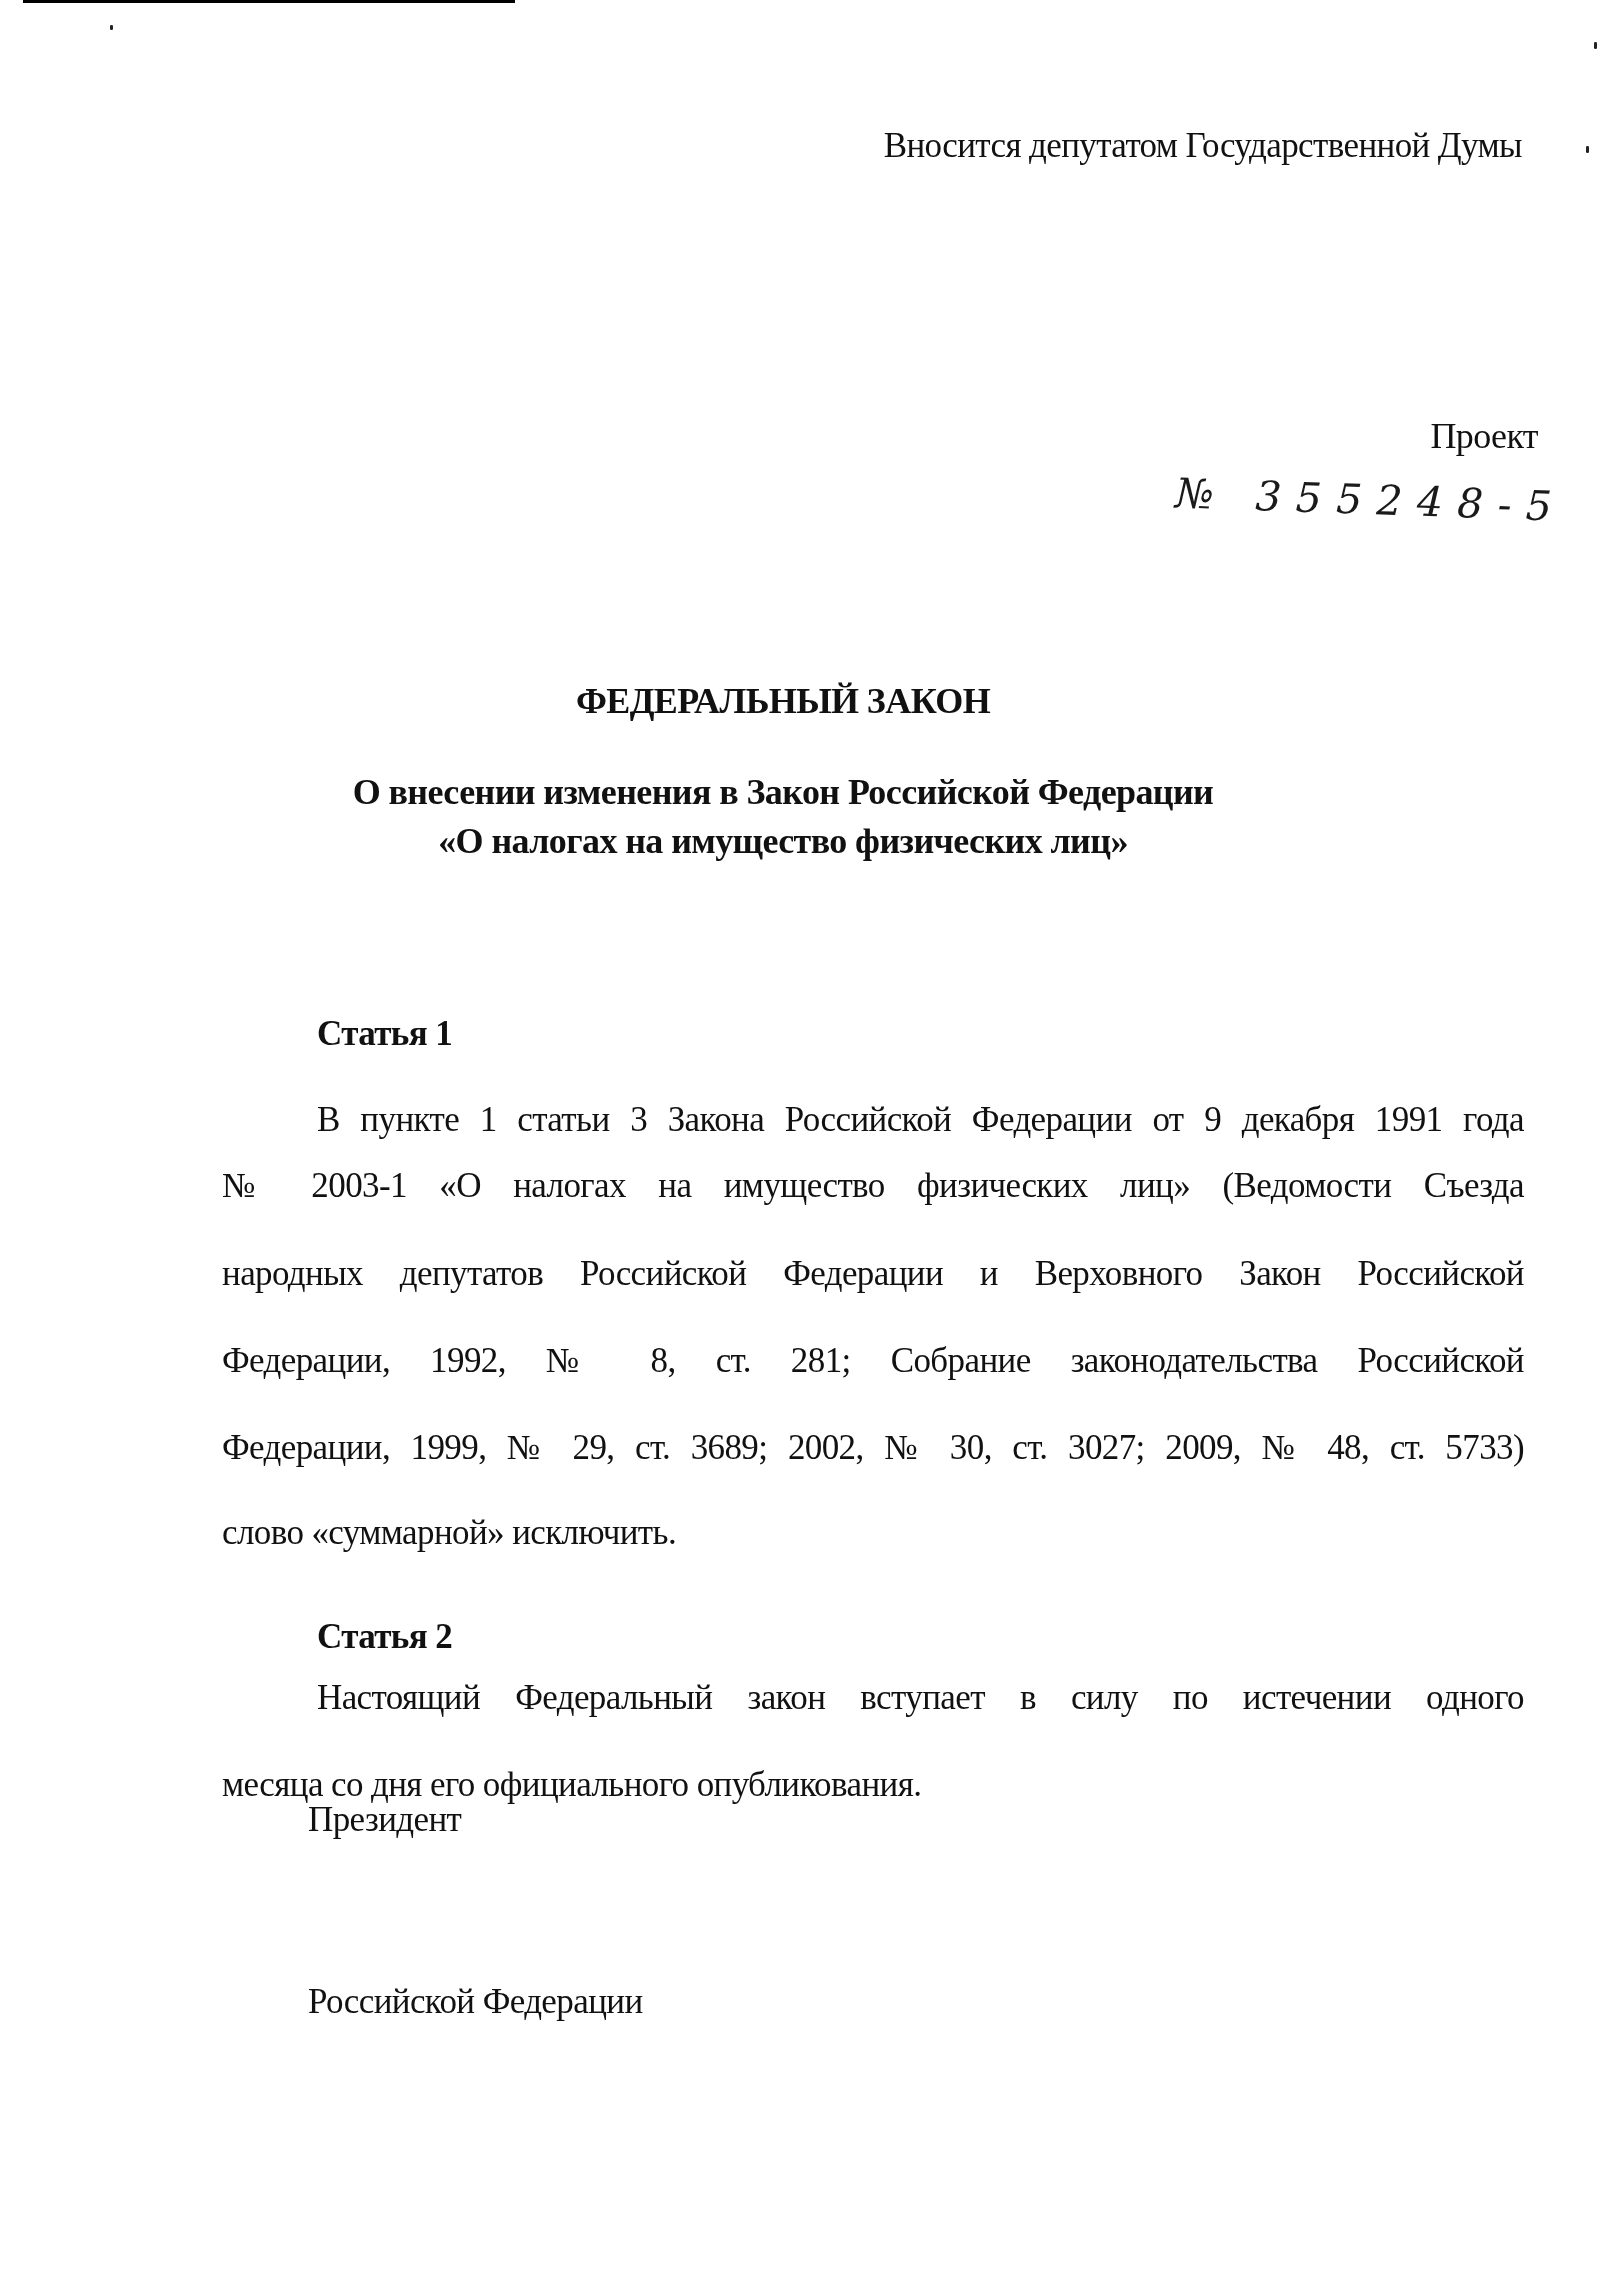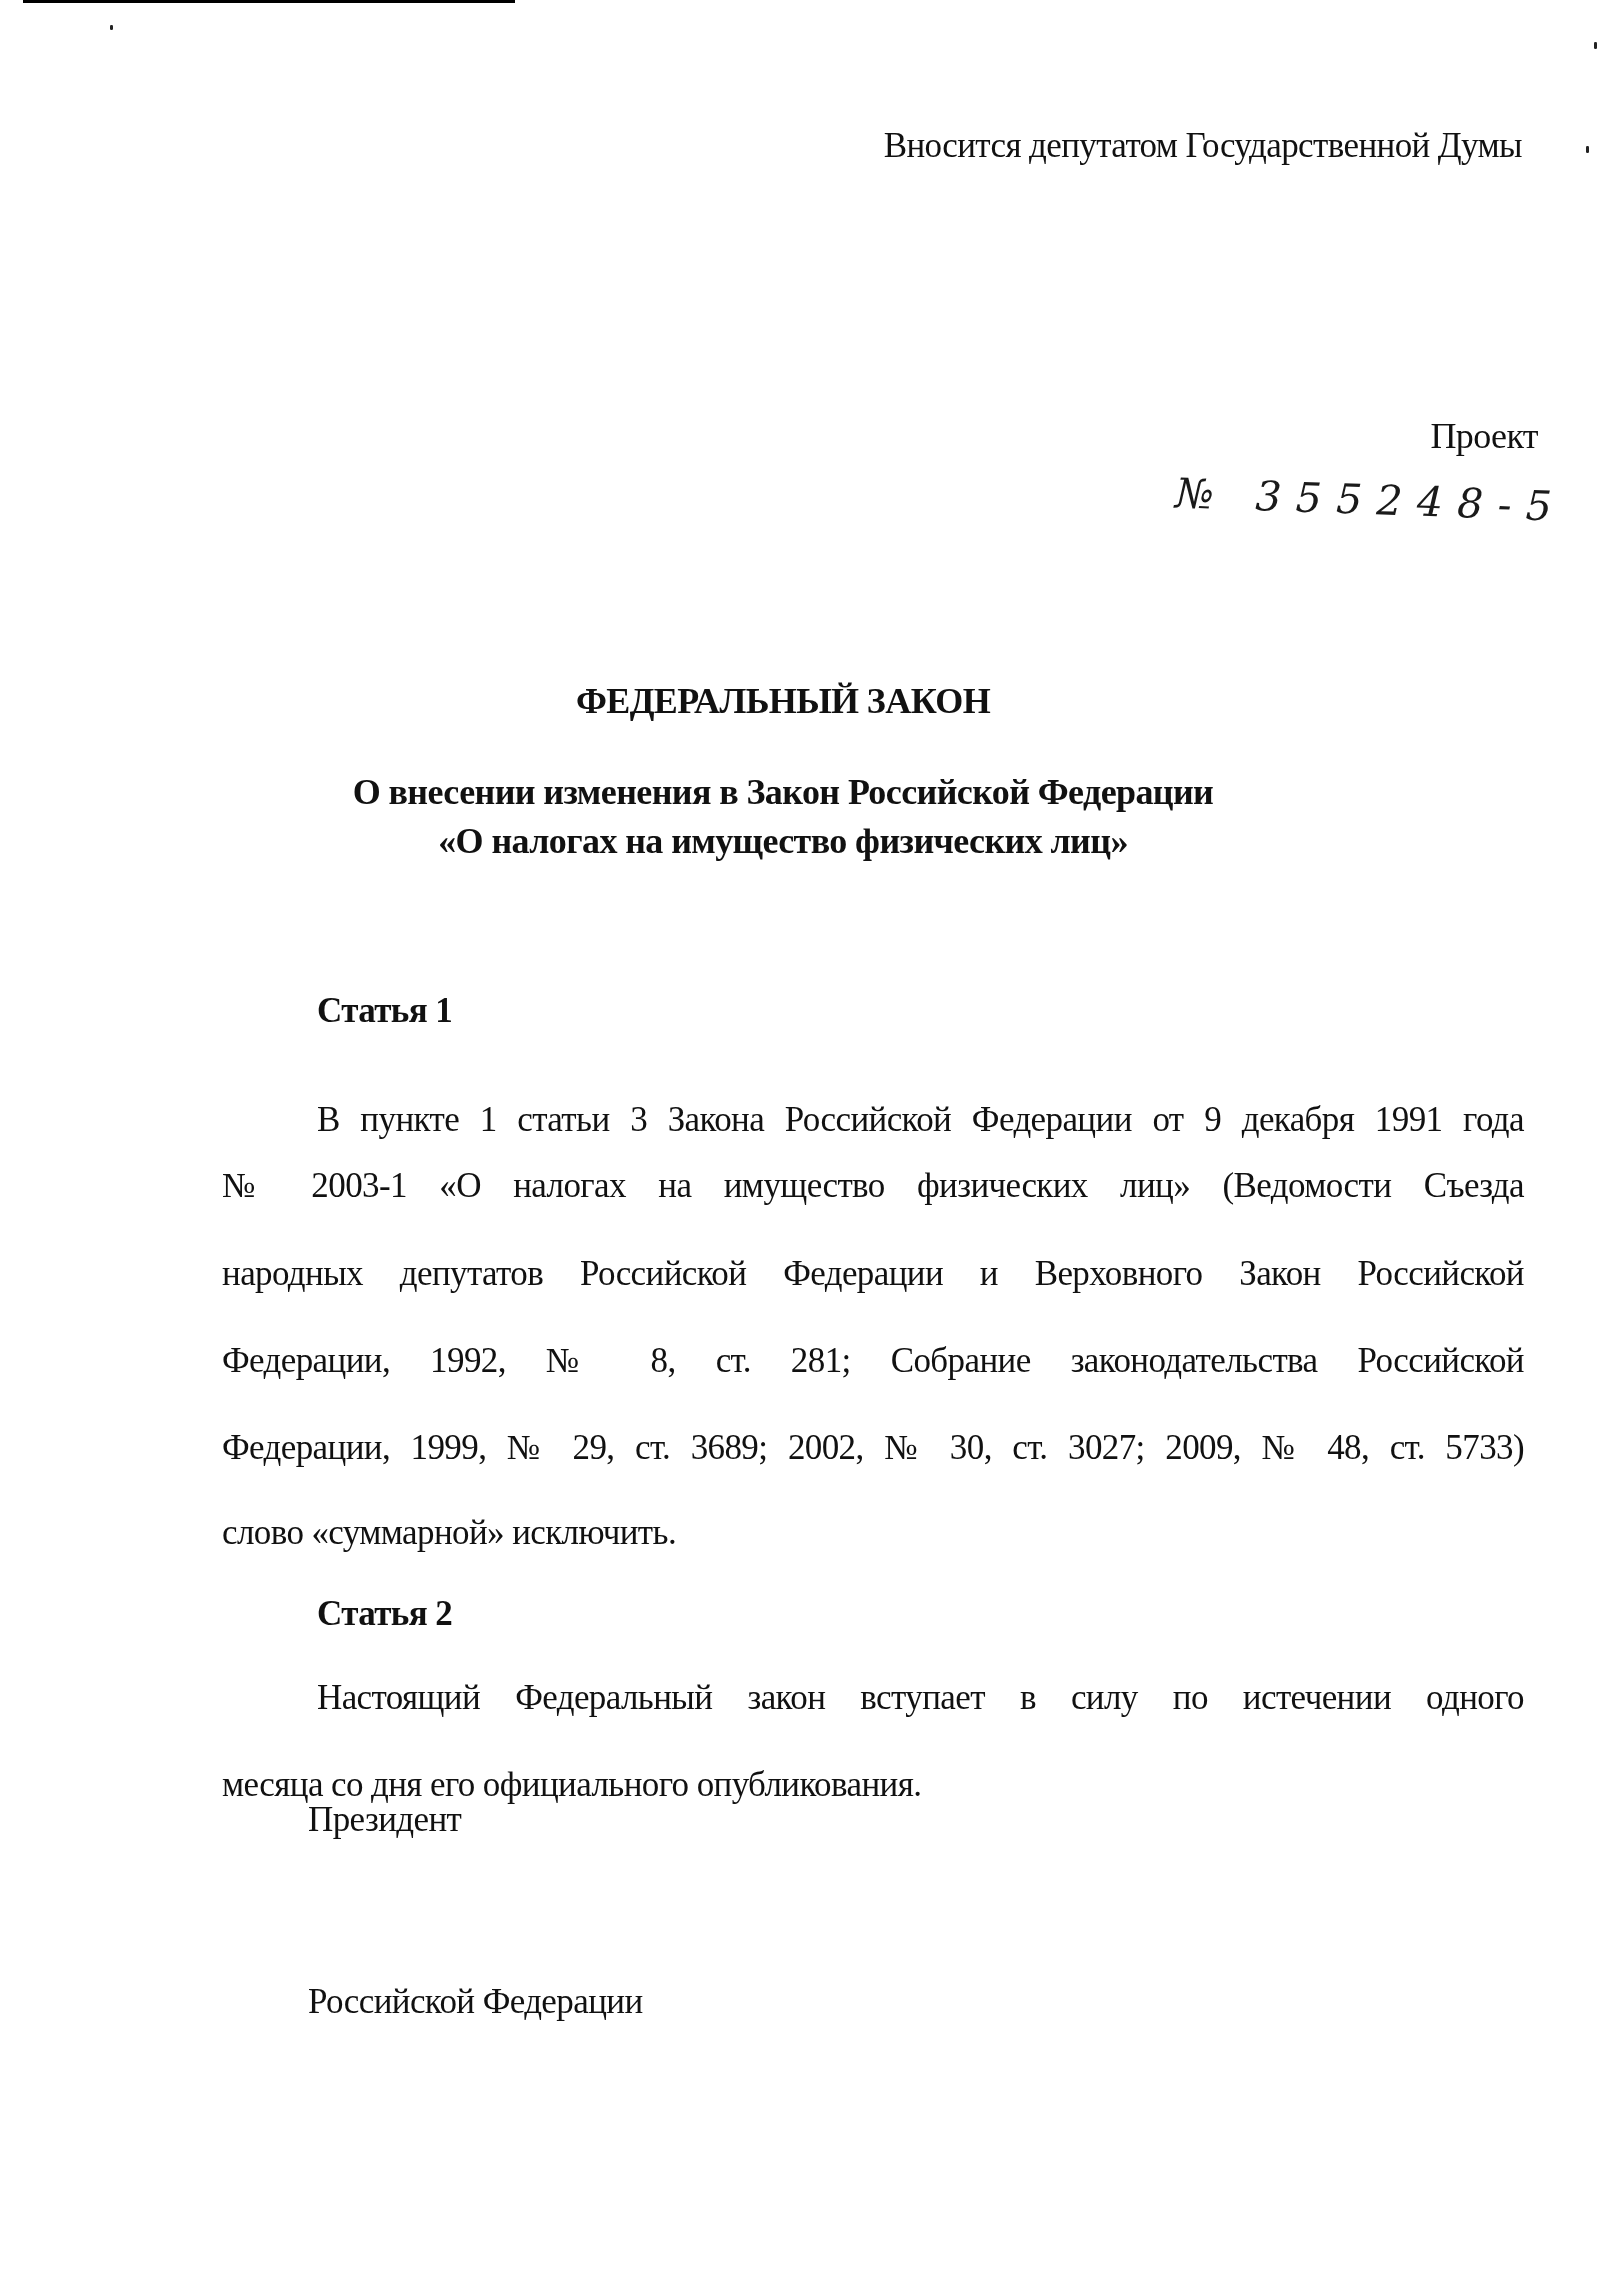--- a/index.html
+++ b/index.html
@@ -12,21 +12,21 @@
     .abs { position: absolute; white-space: nowrap; }
     .right { text-align: right; }
     .sponsor { right: 96px; top: 111px; font-size: 35px; line-height: 45px; letter-spacing: -0.6px; margin-top: 12px; }
     .project-label { right: 80px; top: 415px; font-size: 36px; letter-spacing: -0.6px; }
     .handwritten {
       right: 52px; top: 476px; font-family: "DejaVu Serif", serif; font-style: italic;
       font-size: 41px; letter-spacing: 14.3px; color: #1a1a1a; transform: rotate(2deg);
     }
     .law-type { left: 0; width: 100%; text-align: center; top: 680px; font-size: 36px; font-weight: bold; letter-spacing: -0.6px; transform: translateX(-26px); }
     .law-title { left: 0; width: 100%; text-align: center; top: 768px; font-size: 36px; line-height: 49px; font-weight: bold; letter-spacing: -0.6px; transform: translateX(-26px); }
-    .article-heading { left: 317px; font-size: 35px; font-weight: bold; letter-spacing: -0.6px; }
+    .article-heading { left: 317px; font-size: 35px; font-weight: bold; letter-spacing: -0.6px; margin-top: 23px; }
     .body-line { left: 222px; width: 1302px; font-size: 35px; letter-spacing: -0.6px; text-align: justify; text-align-last: justify; }
     .body-line.indent { left: 317px; width: 1207px; }
     .body-line.last { text-align-last: left; }
     .sig { left: 308px; font-size: 35px; letter-spacing: -0.6px; }
   </style>
 </head>
 <body>
 
 <div class="scan-bar"></div>
 <div class="speck" style="left:110px;top:24.6px;width:3.2px;height:5.2px;"></div>

